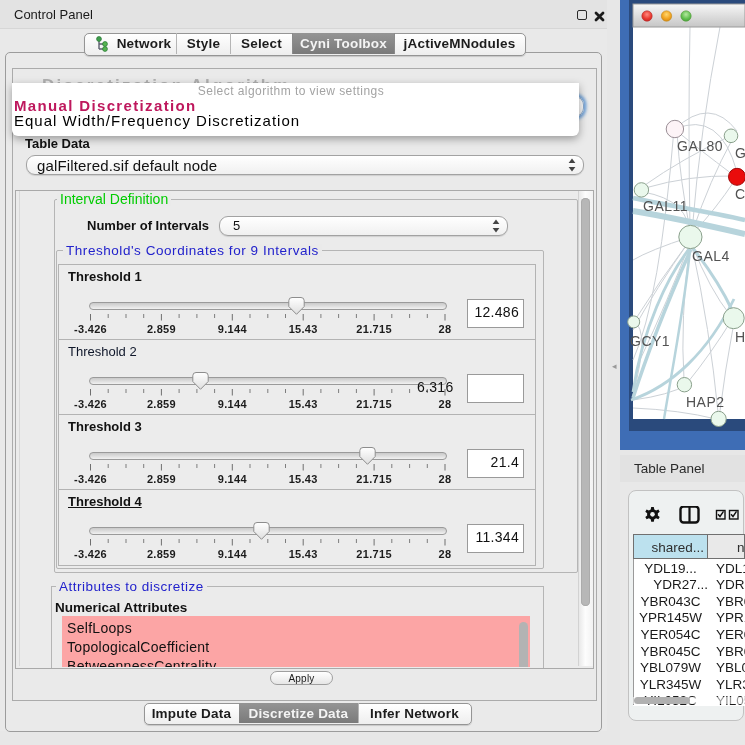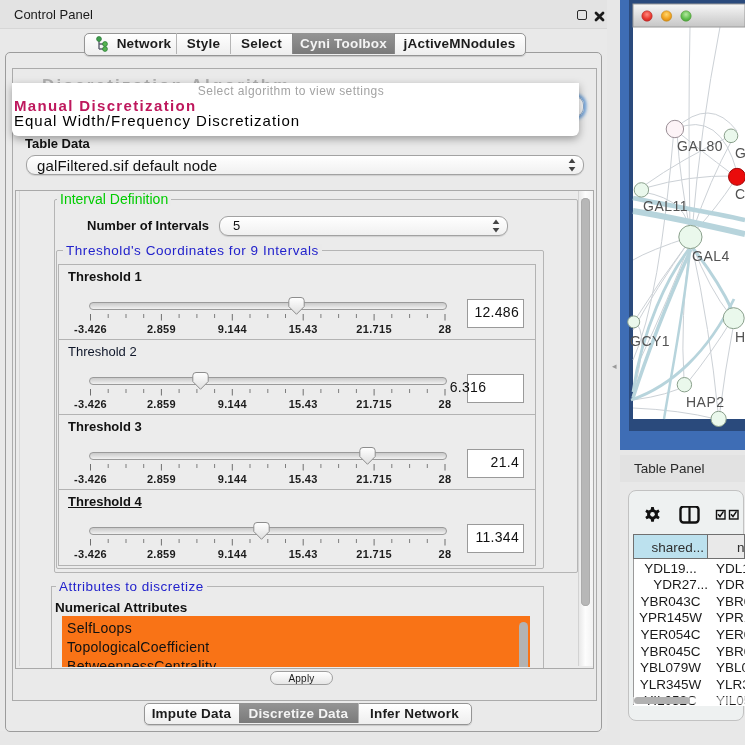--- a/index.html
+++ b/index.html
@@ -127,21 +127,21 @@
 <div class="abs" style="left:60.5px;top:398px;width:60px;text-align:center;font-size:11px;font-weight:bold;letter-spacing:0.3px;color:#1c1c1c;">-3.426</div>
 <div class="abs" style="left:131.4px;top:398px;width:60px;text-align:center;font-size:11px;font-weight:bold;letter-spacing:0.3px;color:#1c1c1c;">2.859</div>
 <div class="abs" style="left:202.3px;top:398px;width:60px;text-align:center;font-size:11px;font-weight:bold;letter-spacing:0.3px;color:#1c1c1c;">9.144</div>
 <div class="abs" style="left:273.2px;top:398px;width:60px;text-align:center;font-size:11px;font-weight:bold;letter-spacing:0.3px;color:#1c1c1c;">15.43</div>
 <div class="abs" style="left:344.1px;top:398px;width:60px;text-align:center;font-size:11px;font-weight:bold;letter-spacing:0.3px;color:#1c1c1c;">21.715</div>
 <div class="abs" style="left:415.0px;top:398px;width:60px;text-align:center;font-size:11px;font-weight:bold;letter-spacing:0.3px;color:#1c1c1c;">28</div>
 <svg class="abs" style="left:192.4px;top:372px;" width="17" height="18" viewBox="0 0 17 18">
 <path d="M4 0.5 H13 Q16.2 0.5 16.2 3.7 V9.5 L8.5 17.3 L0.8 9.5 V3.7 Q0.8 0.5 4 0.5 Z" fill="url(#thg)" stroke="#8d8d8d" stroke-width="1"></path>
   </svg>
 <div class="abs" style="left:467px;top:374px;width:57px;height:29px;border:1px solid #9a9a9a;background:#fff;box-sizing:border-box;"></div>
-<div class="abs" style="left:417px;top:379px;width:102px;text-align:center;font-size:14px;letter-spacing:0.3px;color:#111;">6.316</div>
+<div class="abs" style="left:417px;top:379px;width:102px;text-align:left;font-size:14px;letter-spacing:0.3px;color:#111;">6.316</div>
 <div class="abs" style="left:58px;top:414px;width:476px;height:75px;border:1px solid #b3b3b3;background:#ececec;"></div>
 <div class="abs" style="left:68px;top:419px;font-size:13px;font-weight:bold;color:#111;">Threshold 3</div>
 <div class="abs" style="left:88.5px;top:452px;width:358.5px;height:8px;border-radius:4px;border:1px solid #9a9a9a;background:linear-gradient(#c9c9c9,#f1f1f1);box-sizing:border-box;"></div>
 <svg class="abs" style="left:0;top:464px;" width="470" height="8" viewBox="0 0 470 8">
     <line x1="90.5" y1="0" x2="90.5" y2="6.5" stroke="#6f6f6f" stroke-width="1"></line>
     <line x1="108.2" y1="0" x2="108.2" y2="4" stroke="#7d7d7d" stroke-width="1"></line>
     <line x1="126.0" y1="0" x2="126.0" y2="4" stroke="#7d7d7d" stroke-width="1"></line>
     <line x1="143.7" y1="0" x2="143.7" y2="4" stroke="#7d7d7d" stroke-width="1"></line>
     <line x1="161.4" y1="0" x2="161.4" y2="6.5" stroke="#6f6f6f" stroke-width="1"></line>
     <line x1="179.1" y1="0" x2="179.1" y2="4" stroke="#7d7d7d" stroke-width="1"></line>
@@ -205,21 +205,21 @@
 <div class="abs" style="left:344.1px;top:548px;width:60px;text-align:center;font-size:11px;font-weight:bold;letter-spacing:0.3px;color:#1c1c1c;">21.715</div>
 <div class="abs" style="left:415.0px;top:548px;width:60px;text-align:center;font-size:11px;font-weight:bold;letter-spacing:0.3px;color:#1c1c1c;">28</div>
 <svg class="abs" style="left:253.1px;top:522px;" width="17" height="18" viewBox="0 0 17 18">
 <path d="M4 0.5 H13 Q16.2 0.5 16.2 3.7 V9.5 L8.5 17.3 L0.8 9.5 V3.7 Q0.8 0.5 4 0.5 Z" fill="url(#thg)" stroke="#8d8d8d" stroke-width="1"></path>
   </svg>
 <div class="abs" style="left:467px;top:524px;width:57px;height:29px;border:1px solid #9a9a9a;background:#fff;box-sizing:border-box;"></div>
 <div class="abs" style="left:417px;top:529px;width:102px;text-align:right;font-size:14px;letter-spacing:0.3px;color:#111;">11.344</div>
 <div class="abs" style="left:51px;top:586px;width:491px;height:81px;border:1px solid #b5b5b5;border-bottom:none;"></div>
 <div class="grouplabel" style="left:56px;top:580px;font-size:13.5px;letter-spacing:0.5px;color:#2222cc;">Attributes to discretize</div>
 <div class="abs" style="left:55px;top:600px;font-size:13.5px;font-weight:bold;color:#111;">Numerical Attributes</div>
-<div class="abs" style="left:62px;top:616px;width:468px;height:51px;background:#f97316;overflow:hidden;">
+<div class="abs" style="left:62px;top:616px;width:468px;height:51px;background:#fca5a5;overflow:hidden;">
     <div class="abs" style="left:5px;top:4px;font-size:14px;letter-spacing:0.3px;color:#111;">SelfLoops</div>
     <div class="abs" style="left:5px;top:42px;font-size:14px;letter-spacing:0.3px;color:#111;">BetweennessCentrality</div>
     <div class="abs" style="left:5px;top:23px;font-size:14px;letter-spacing:0.3px;color:#111;">TopologicalCoefficient</div>
   </div>
 <div class="abs" style="left:519px;top:622px;width:9px;height:45px;border-radius:4.5px 4.5px 0 0;background:#b3b3b3;"></div>
 <div class="abs seg" style="left:270px;top:671px;width:63px;height:14px;border:1px solid #9f9f9f;border-radius:7px;background:linear-gradient(#ffffff,#e6e6e6);box-sizing:border-box;font-weight:normal;font-size:10px;">Apply</div>
 <div class="abs" style="left:144px;top:703px;width:326px;height:20px;border-radius:5px;border:1px solid #959595;background:linear-gradient(#ffffff,#eeeeee);box-shadow:0 1px 1px rgba(0,0,0,.15);"></div>
 <div class="seg abs" style="left:144px;top:703px;width:94.80000000000001px;height:20px;border-radius:5px 0 0 5px;">Impute Data</div>
 <div class="seg abs" style="left:238.8px;top:703px;width:119.09999999999997px;height:20px;background:linear-gradient(#949494,#7a7a7a);color:#f4f4f4;">Discretize Data</div>
 <div class="seg abs" style="left:357.9px;top:703px;width:112.10000000000002px;height:20px;border-radius:0 5px 5px 0;border-left:1px solid #b5b5b5;box-sizing:border-box;">Infer Network</div>

